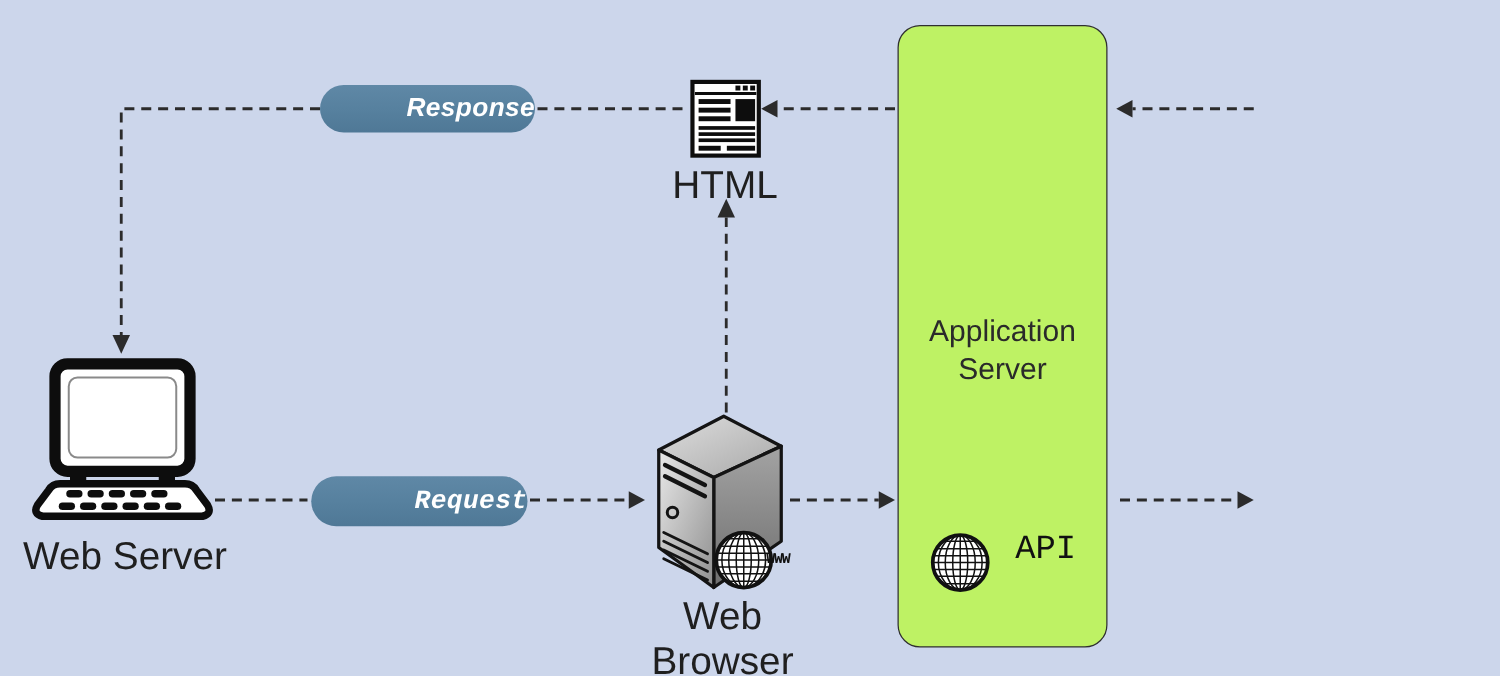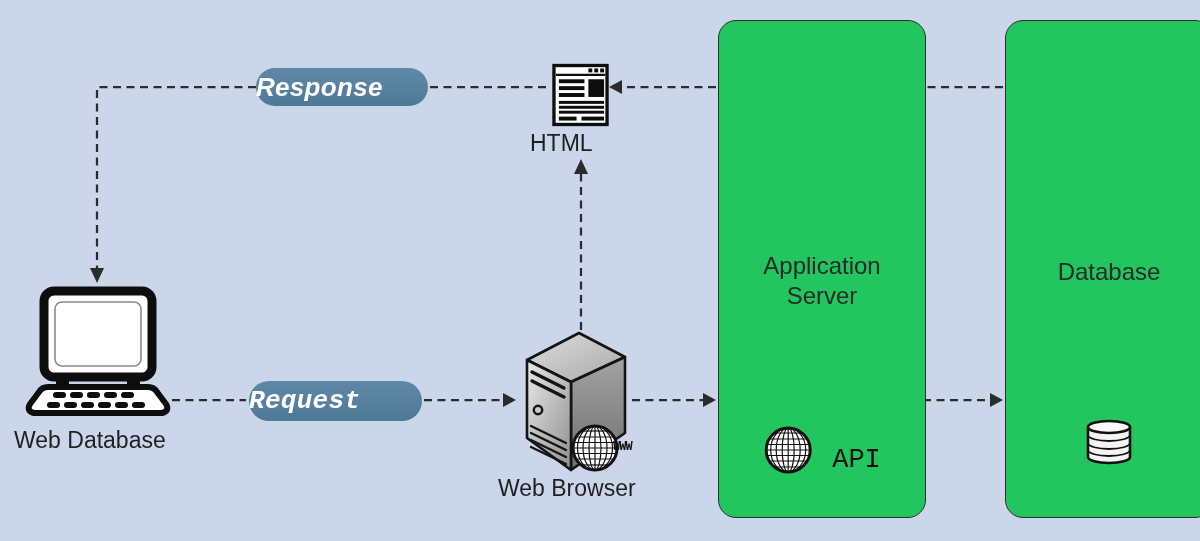--- a/index.html
+++ b/index.html
@@ -7,52 +7,52 @@
     position:relative;width:1200px;height:541px;overflow:hidden;
     background:#ccd6eb;
     font-family:"Liberation Sans", sans-serif;
     color:#222;
   }
   .connectors{position:absolute;left:0;top:0;width:1200px;height:541px;}
   .dashline{fill:none;stroke:#2b2b2b;stroke-width:2.25;stroke-dasharray:8 5.5;}
   .ahead{fill:#2b2b2b;stroke:none;}
 
   .pill{
-    position:absolute;display:flex;align-items:center;justify-content:flex-start;
+    position:absolute;display:flex;align-items:center;justify-content:flex-end;
     background:linear-gradient(180deg,#5f88a6 0%,#56809e 55%,#4f7896 100%);
     border-radius:20px;color:#fff;
-    font-size:26px;font-weight:bold;font-style:italic;
+    font-size:21px;font-weight:bold;font-style:italic;
     letter-spacing:.3px;
   }
   .pill.response{left:256px;top:68px;width:172px;height:38px;}
   .pill.request{left:249px;top:381px;width:173px;height:40px;font-family:Liberation Mono, monospace;}
 
   .node-label{
-    position:absolute;color:#1f1f1f;font-size:23px;
+    position:absolute;text-align:center;color:#1f1f1f;font-size:31px;
   }
   .lbl-browser{left:14px;top:427px;width:172px;}
   .lbl-server{left:498px;top:475px;width:160px;}
   .lbl-html{left:530px;top:130px;width:100px;}
 
   .bigbox{
-    position:absolute;top:20px;width:208px;height:498px;
-    background:#22c55e;border:1.6px solid #2f2f2f;border-radius:18px;
+    position:absolute;top:20px;width:168px;height:498px;
+    background:#bef264;border:1.6px solid #2f2f2f;border-radius:18px;
     box-sizing:border-box;
   }
   .bigbox.appserver{left:718px;}
   .bigbox.database{left:1005px;}
   .bigbox .boxlabel{
     position:absolute;left:50%;transform:translateX(-50%);
     width:140px;text-align:center;font-size:24px;line-height:30px;color:#2a2a2a;
   }
   .appserver .boxlabel{top:230px;}
   .database .boxlabel{top:236px;}
   .boxicon-row{
     position:absolute;left:50%;transform:translateX(-50%);bottom:42px;
-    display:flex;align-items:flex-end;gap:19px;
+    display:flex;align-items:flex-start;gap:19px;
   }
   .api-text{
     font-family:"Liberation Mono", monospace;font-size:27px;color:#111;
     letter-spacing:0px;
   }
   .db-icon-wrap{position:absolute;left:50%;transform:translateX(-50%);bottom:48px;}
 
   .icon-browser{position:absolute;left:20px;top:283px;}
   .icon-html{position:absolute;left:552px;top:63px;}
   .icon-webserver{position:absolute;left:521px;top:330px;}
@@ -115,21 +115,21 @@
       <rect x="84" y="109" width="13" height="6" rx="3"></rect>
       <rect x="101" y="109" width="13" height="6" rx="3"></rect>
       <rect x="27" y="119" width="13" height="6" rx="3"></rect>
       <rect x="44" y="119" width="13" height="6" rx="3"></rect>
       <rect x="61" y="119" width="13" height="6" rx="3"></rect>
       <rect x="78" y="119" width="13" height="6" rx="3"></rect>
       <rect x="95" y="119" width="13" height="6" rx="3"></rect>
       <rect x="112" y="119" width="13" height="6" rx="3"></rect>
     </g>
   </svg>
-  <div class="node-label lbl-browser">Web Database</div>
+  <div class="node-label lbl-browser">Web Server</div>
 
   <svg class="icon-html" width="57" height="64" viewBox="0 0 58 64">
     <rect x="2" y="2" width="54" height="60" fill="#ffffff" stroke="#0d0d0d" stroke-width="3.4"></rect>
     <line x1="4" y1="11.5" x2="54" y2="11.5" stroke="#0d0d0d" stroke-width="2.4"></line>
     <g fill="#0d0d0d">
       <rect x="37" y="5" width="4" height="4"></rect>
       <rect x="43" y="5" width="4" height="4"></rect>
       <rect x="49" y="5" width="4" height="4"></rect>
       <rect x="7" y="16" width="26" height="4"></rect>
       <rect x="7" y="23" width="26" height="4"></rect>
@@ -210,28 +210,14 @@
           <line x1="4" y1="19.5" x2="46" y2="19.5"></line>
           <line x1="4" y1="30.5" x2="46" y2="30.5"></line>
           <line x1="6.2" y1="36" x2="43.8" y2="36"></line>
           <line x1="10.7" y1="42" x2="39.3" y2="42"></line>
         </g>
       </svg>
       <span class="api-text">API</span>
     </div>
   </div>
 
-  <div class="bigbox database">
-    <div class="boxlabel">Database</div>
-    <div class="db-icon-wrap">
-      <svg width="50" height="46" viewBox="0 0 50 46">
-        <path d="M 4 8 L 4 38 A 21 6 0 0 0 46 38 L 46 8" fill="#f4f4f4" stroke="#111" stroke-width="2.6"></path>
-        <ellipse cx="25" cy="8" rx="21" ry="6" fill="#fafafa" stroke="#111" stroke-width="2.6"></ellipse>
-        <g stroke="#111" stroke-width="1.8" fill="none">
-          <path d="M 4 16 A 21 6 0 0 0 46 16"></path>
-          <path d="M 4 24 A 21 6 0 0 0 46 24"></path>
-          <path d="M 4 31 A 21 6 0 0 0 46 31"></path>
-        </g>
-      </svg>
-    </div>
-  </div>
 
 </div>
 
 </body></html>

